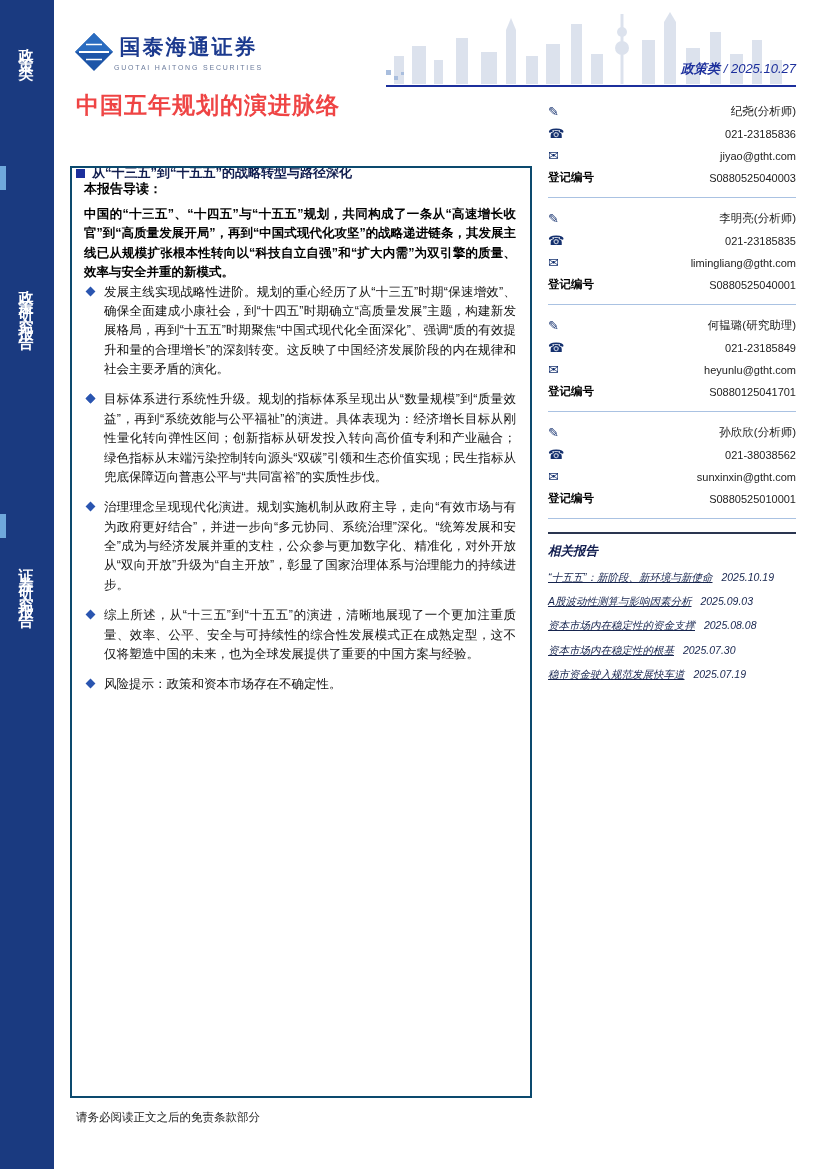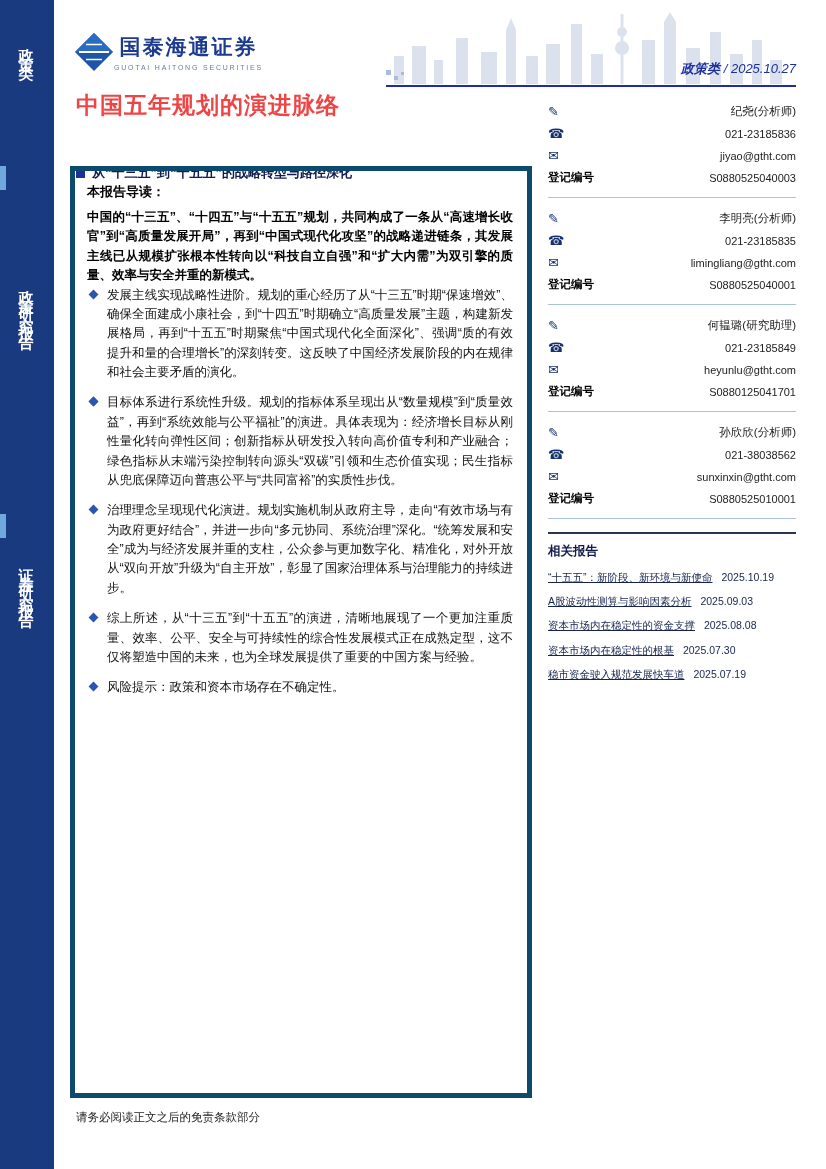--- a/index.html
+++ b/index.html
@@ -32,37 +32,37 @@
   .title {
     position:absolute; left:76px; top:90px; font-family:"DejaVu Serif","Liberation Serif",serif;
     font-size:23px; font-weight:700; color:#ef4444; letter-spacing:1px;
   }
   .subtitle { position:absolute; left:76px; top:139px; display:flex; align-items:center; gap:7px;margin-top:25px; }
   .subtitle .sq { width:9px; height:9px; background:#1c2f9c; flex:0 0 auto; }
   .subtitle .st { font-size:13px; font-weight:700; color:#101c4e; }
   
   .content-box {
     position:absolute; left:70px; top:166px; width:462px; height:932px;
-    border:5px solid #0c4a6e; padding:12px 14px 8px 12px;
+    border:2px solid #0c4a6e; padding:12px 14px 8px 12px;
   }
   .guide-label { font-size:13px; font-weight:700; margin-bottom:7px; color:#000; }
   .guide-text { font-size:12.5px; font-weight:700; line-height:1.55; text-align:justify; color:#000; }
   .points-label { font-size:13px; font-weight:700; margin:15px 0 10px; color:#000; }
   .bullets { list-style:none; }
   .bullet { position:relative; padding-left:20px; margin-bottom:11px; font-size:12.5px; line-height:1.55; text-align:justify; color:#111; }
   .diamond { position:absolute; left:3px; top:5px; width:7px; height:7px; background:#2a55b0; transform:rotate(45deg); }
   
   .right-col { position:absolute; left:548px; top:104px; width:248px; }
   .analyst { border-bottom:1px solid #aac2e2; padding-bottom:5px; margin-bottom:13px; }
   .arow { display:flex; align-items:center; justify-content:space-between; margin-bottom:7px; font-size:11px; color:#222; }
   .ic { color:#14306e; font-size:13px; width:18px; flex:0 0 auto; }
   .val { text-align:center; }
   .name { font-size:11.5px; color:#222; }
   .reg-label { font-weight:700; color:#000; font-size:11.5px; }
-  .related { margin-top:4px; border-top:2px solid #2a3550; padding-top:9px; }
+  .related { margin-top:4px; border-top:2px solid #2a3550; padding-top:9px;font-style:italic; }
   .related-heading { font-size:12.5px; font-weight:700; color:#101c4e; margin-bottom:10px; }
   .rel-item { margin-bottom:9px; font-size:10.5px; color:#16244e; line-height:1.45; }
   .rel-title { text-decoration:underline;text-align:right; }
   .rel-date { margin-left:6px; white-space:nowrap; }
   
   .footer { position:absolute; left:76px; top:1110px; font-size:11.5px; color:#222; }
 </style>
 </head>
 <body>
 

